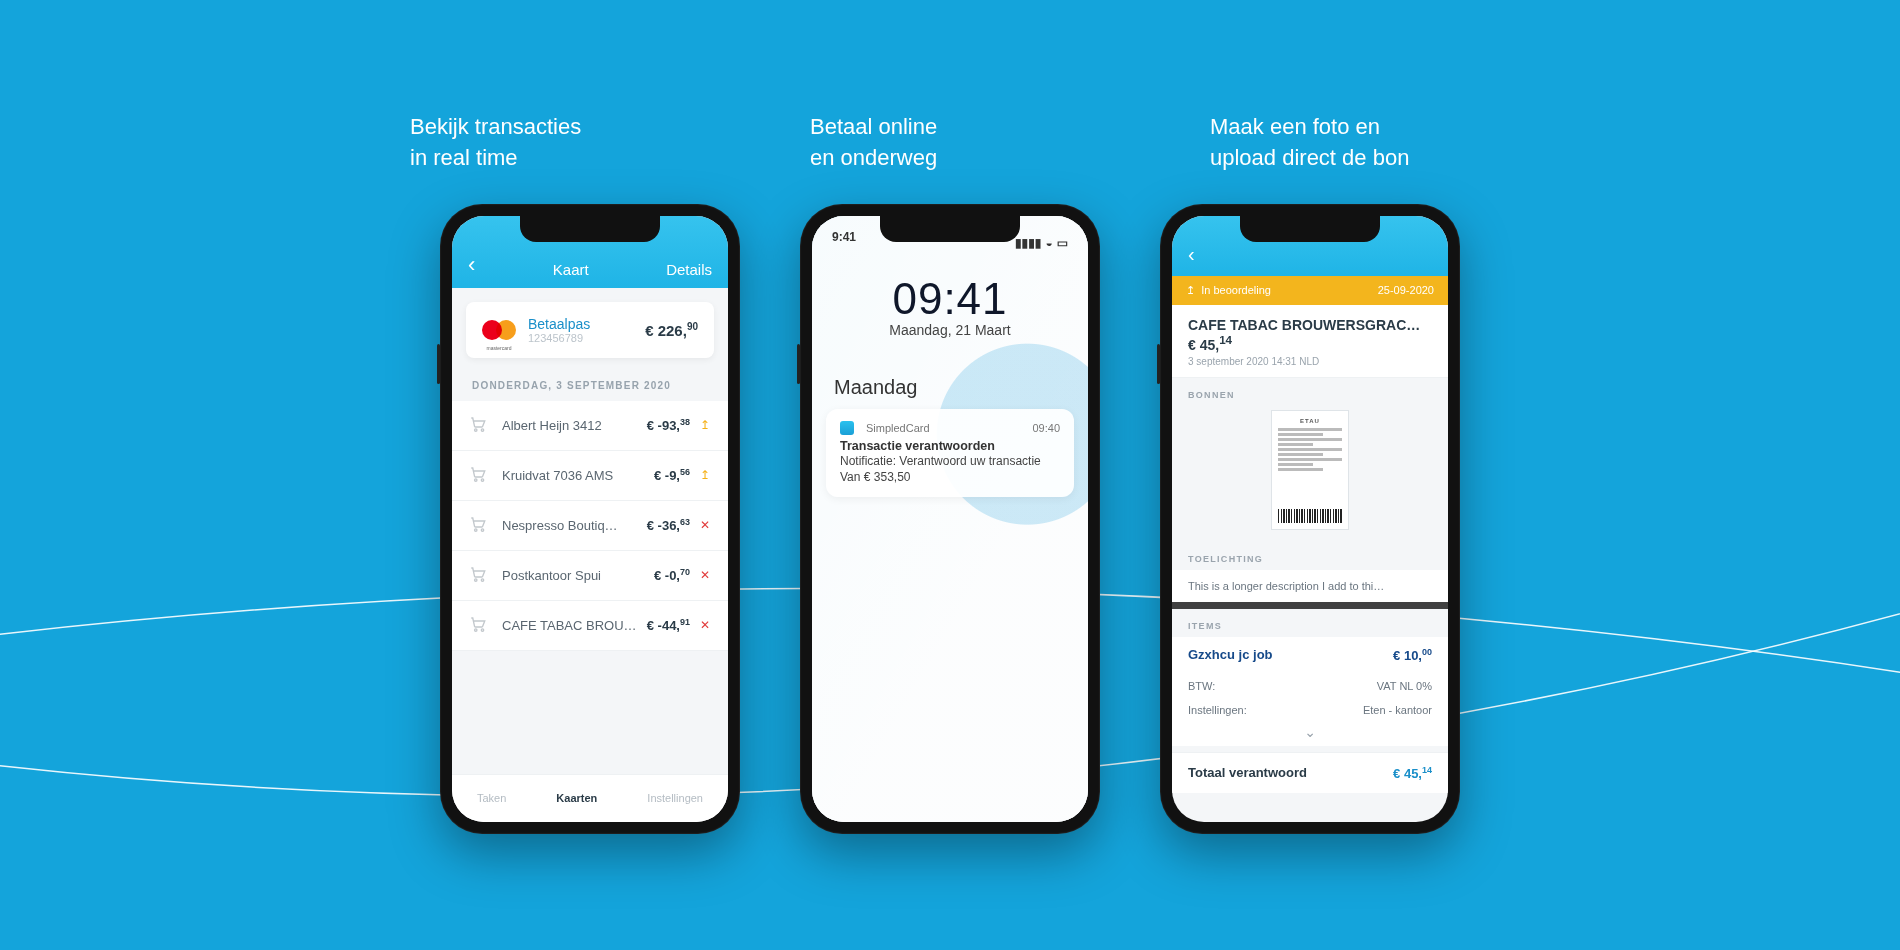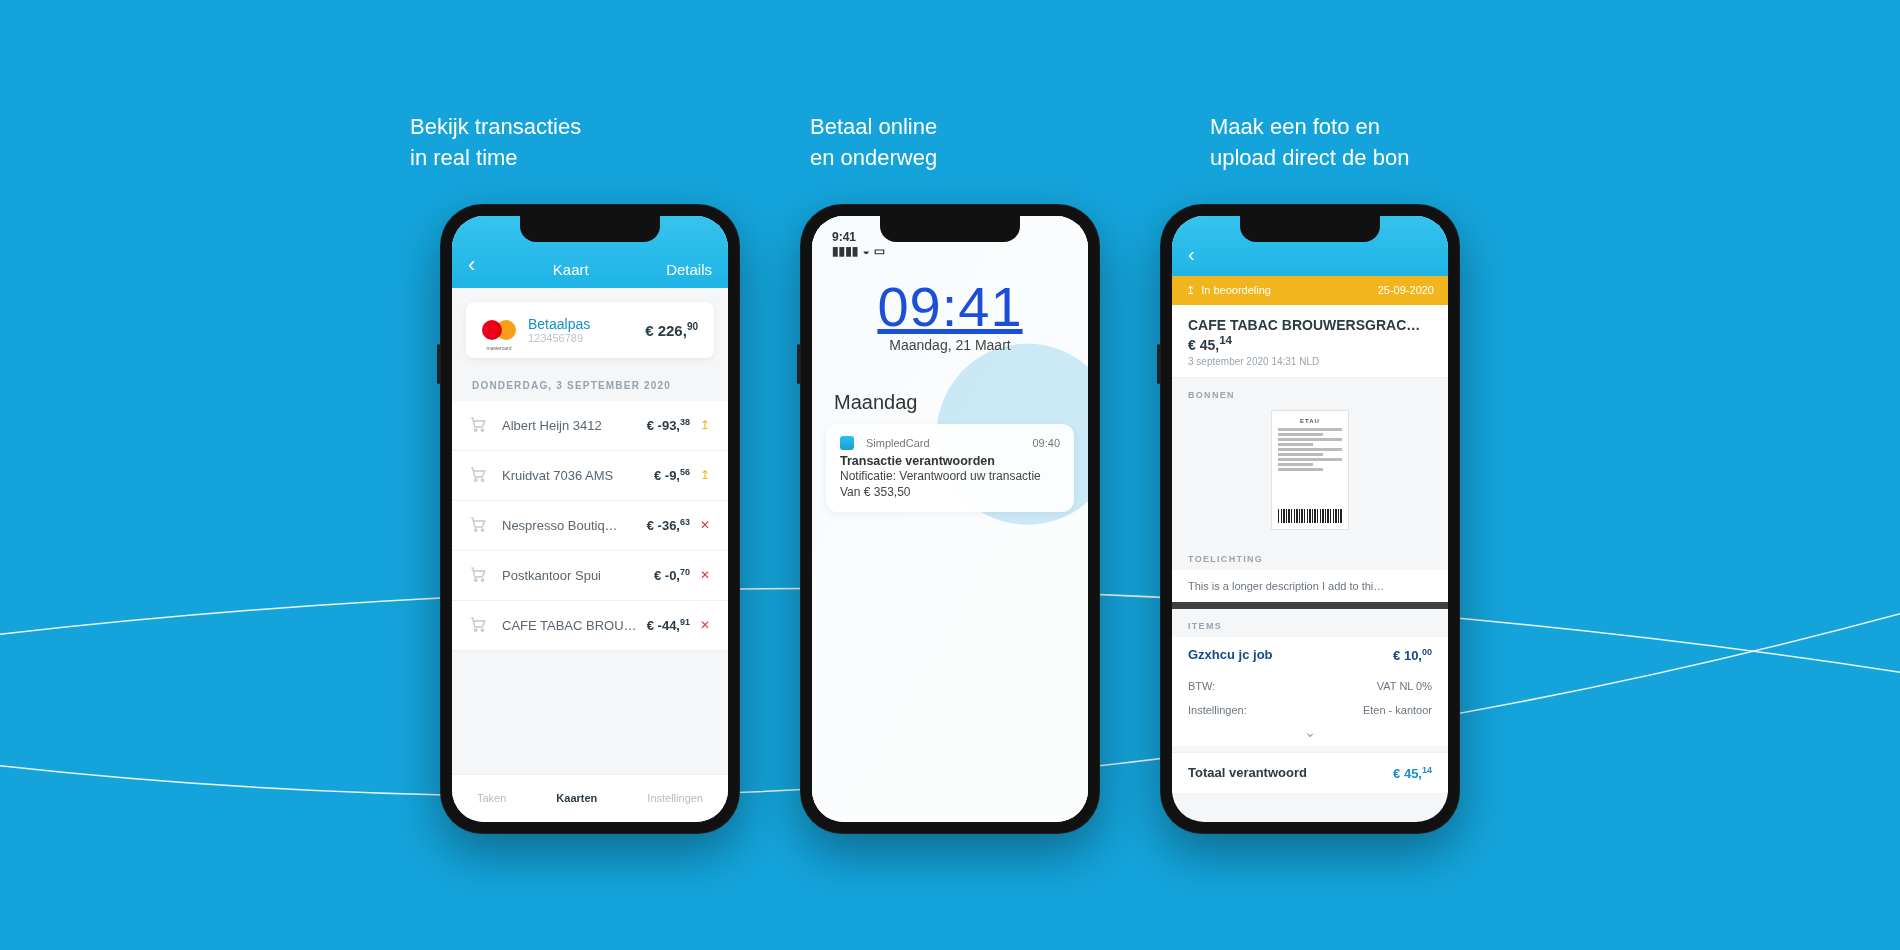--- a/index.html
+++ b/index.html
@@ -110,27 +110,27 @@
   .p2 .screen { background: #eef1f2; }
   .lock-bg {
     position:absolute; inset:0;
     background:
       radial-gradient(circle at 78% 36%, rgba(32,160,220,.22) 0 90px, transparent 91px),
       linear-gradient(rgba(255,255,255,.85),rgba(255,255,255,.85)),
       linear-gradient(120deg,#c9e8f5 0%, #eaf2f6 60%);
   }
   .status-bar {
     position:relative; height:40px; display:flex; justify-content:space-between;
-    padding: 14px 20px 0; font-size:12px; color:#333; font-weight:600;flex-direction:column;
+    padding: 14px 20px 0; font-size:12px; color:#333; font-weight:600;
   }
   .status-icons { display:flex; gap:4px; align-items:center; }
   .clock {
     position:relative; text-align:center; margin-top:18px;
   }
-  .clock-time { font-size:56px; font-weight:300; color:#1d4ed8; letter-spacing:1px;text-decoration:underline; }
+  .clock-time { font-size:44px; font-weight:300; color:#0f172a; letter-spacing:1px; }
   .clock-date { font-size:14px; color:#444; margin-top:-2px; }
   .lock-day {
     position:relative; margin-top:38px; padding:0 22px; color:#333;
     font-size:20px; font-weight:500;
   }
   .notif {
     position:relative; margin:10px 14px 0; background:rgba(255,255,255,.92);
     border-radius:12px; padding:12px 14px; font-size:12px; color:#333;
     box-shadow:0 2px 8px rgba(0,0,0,.06);
   }

